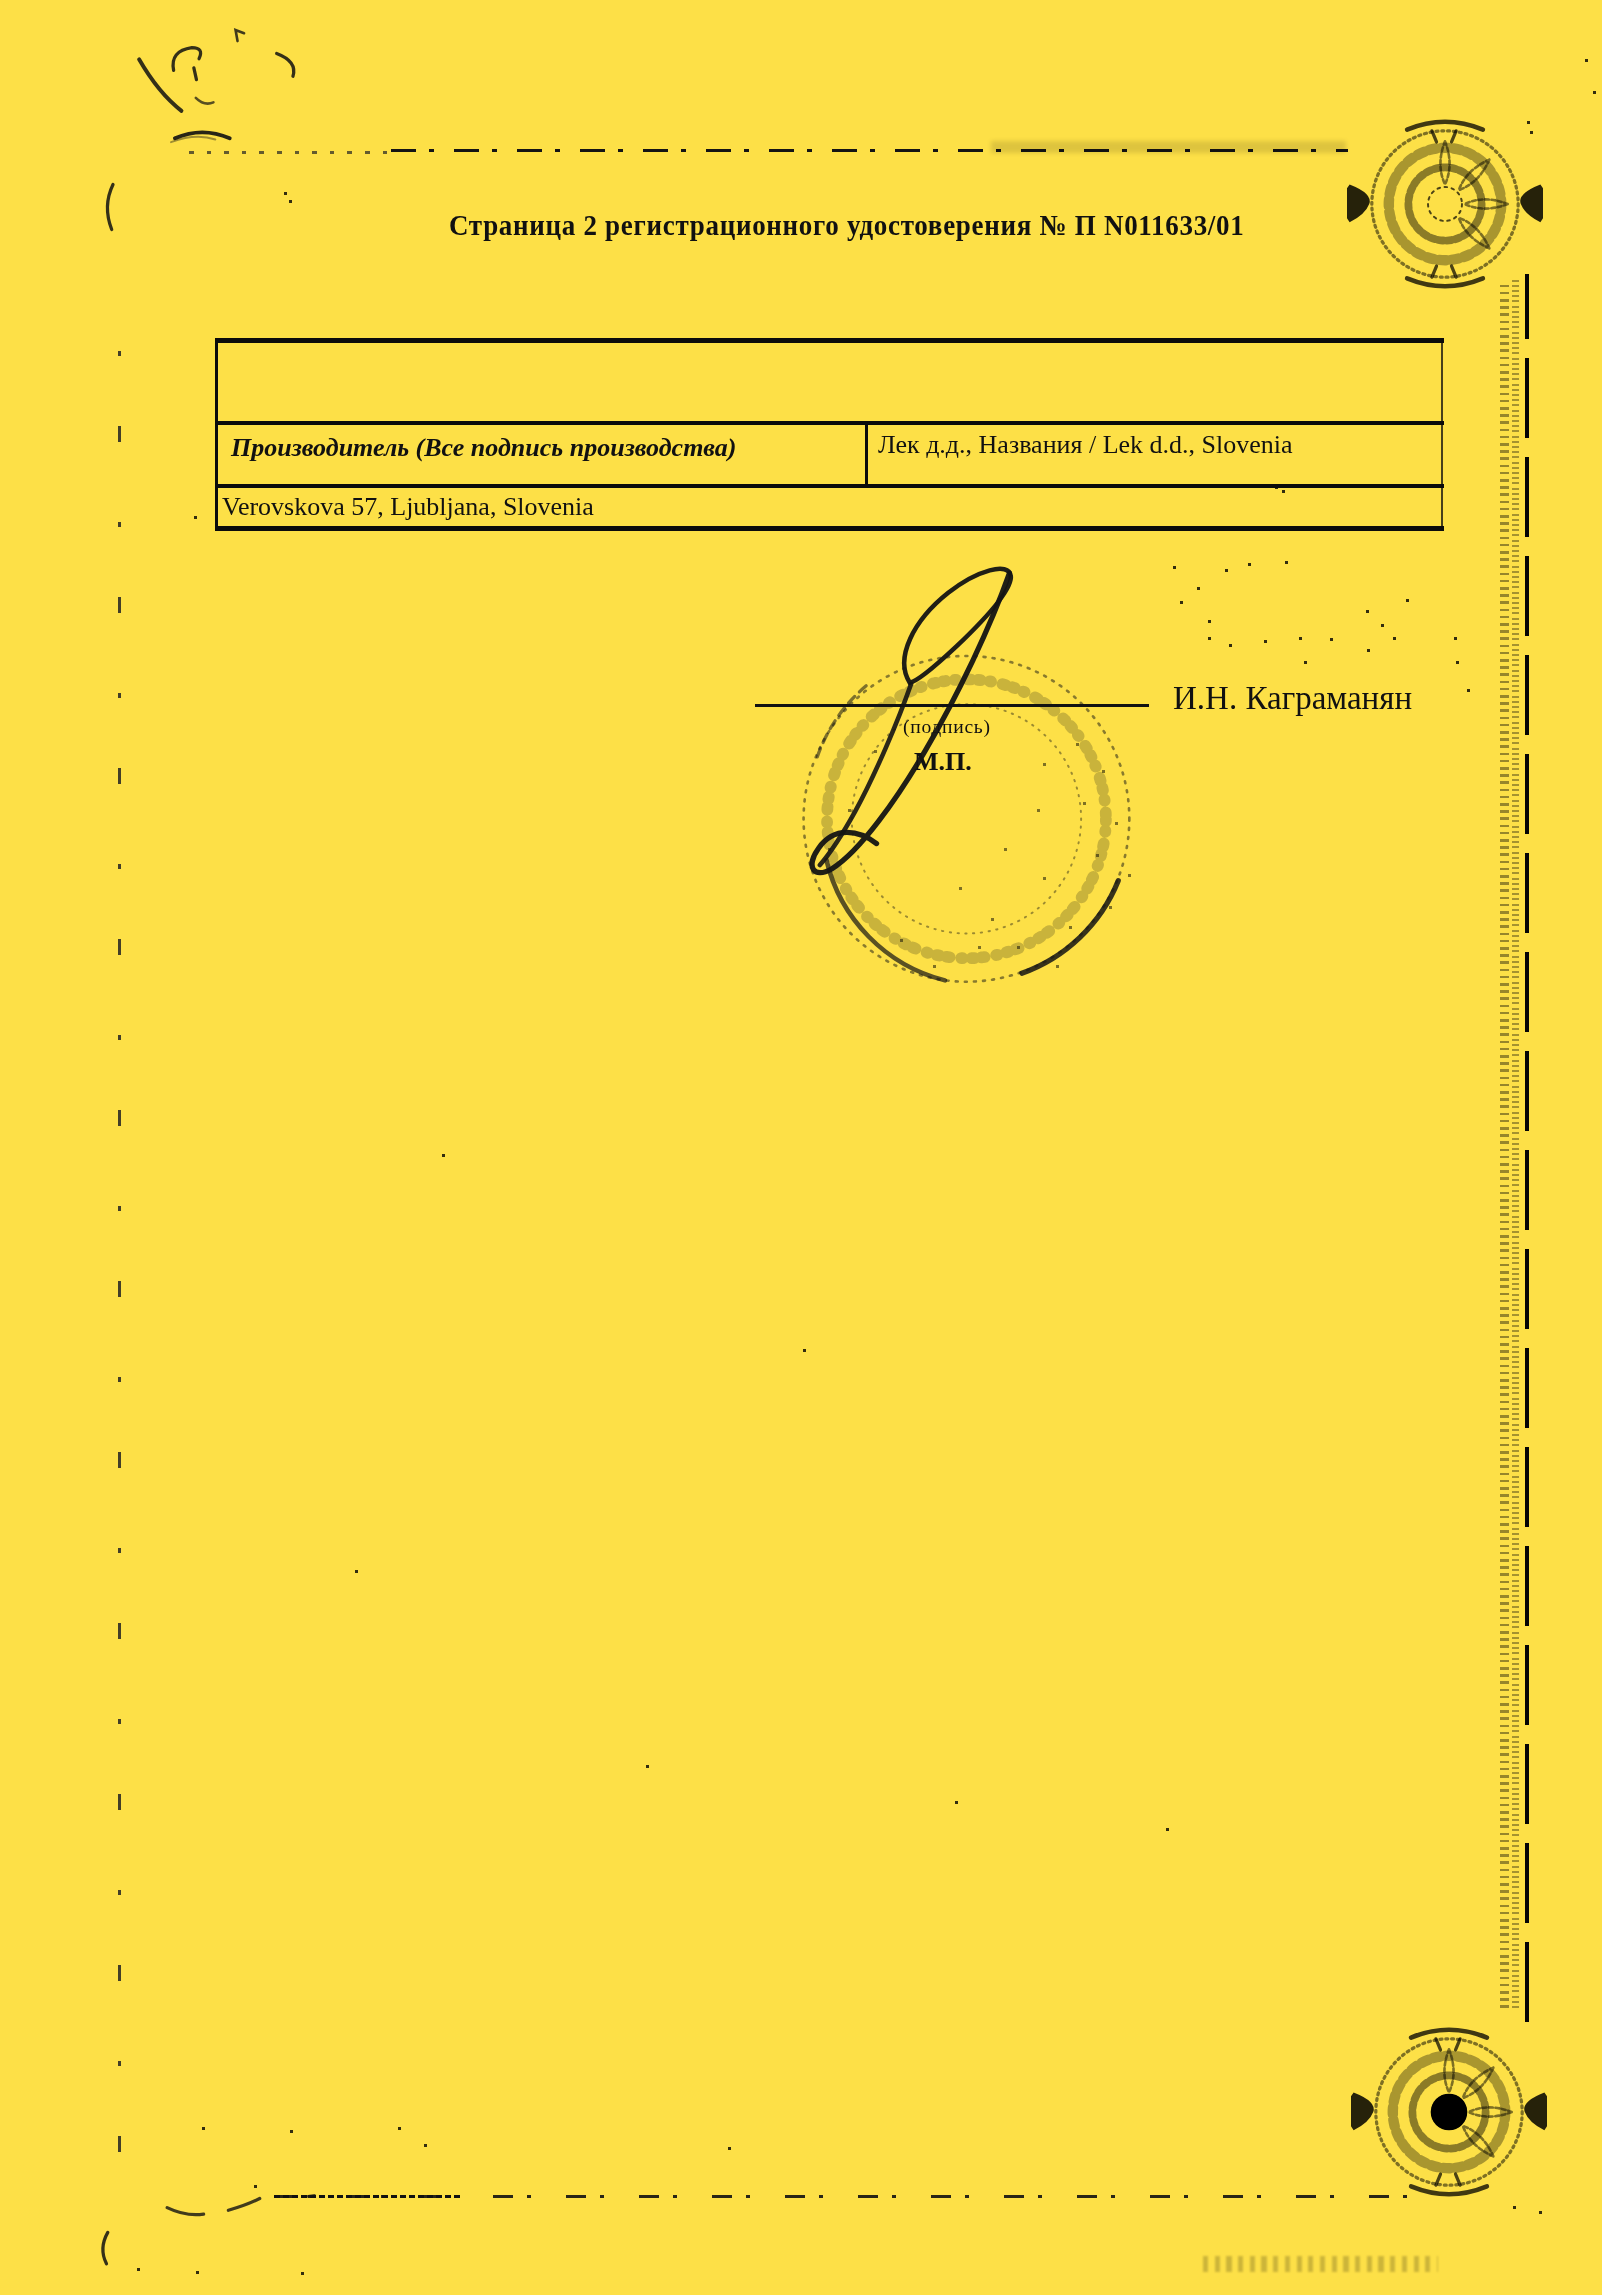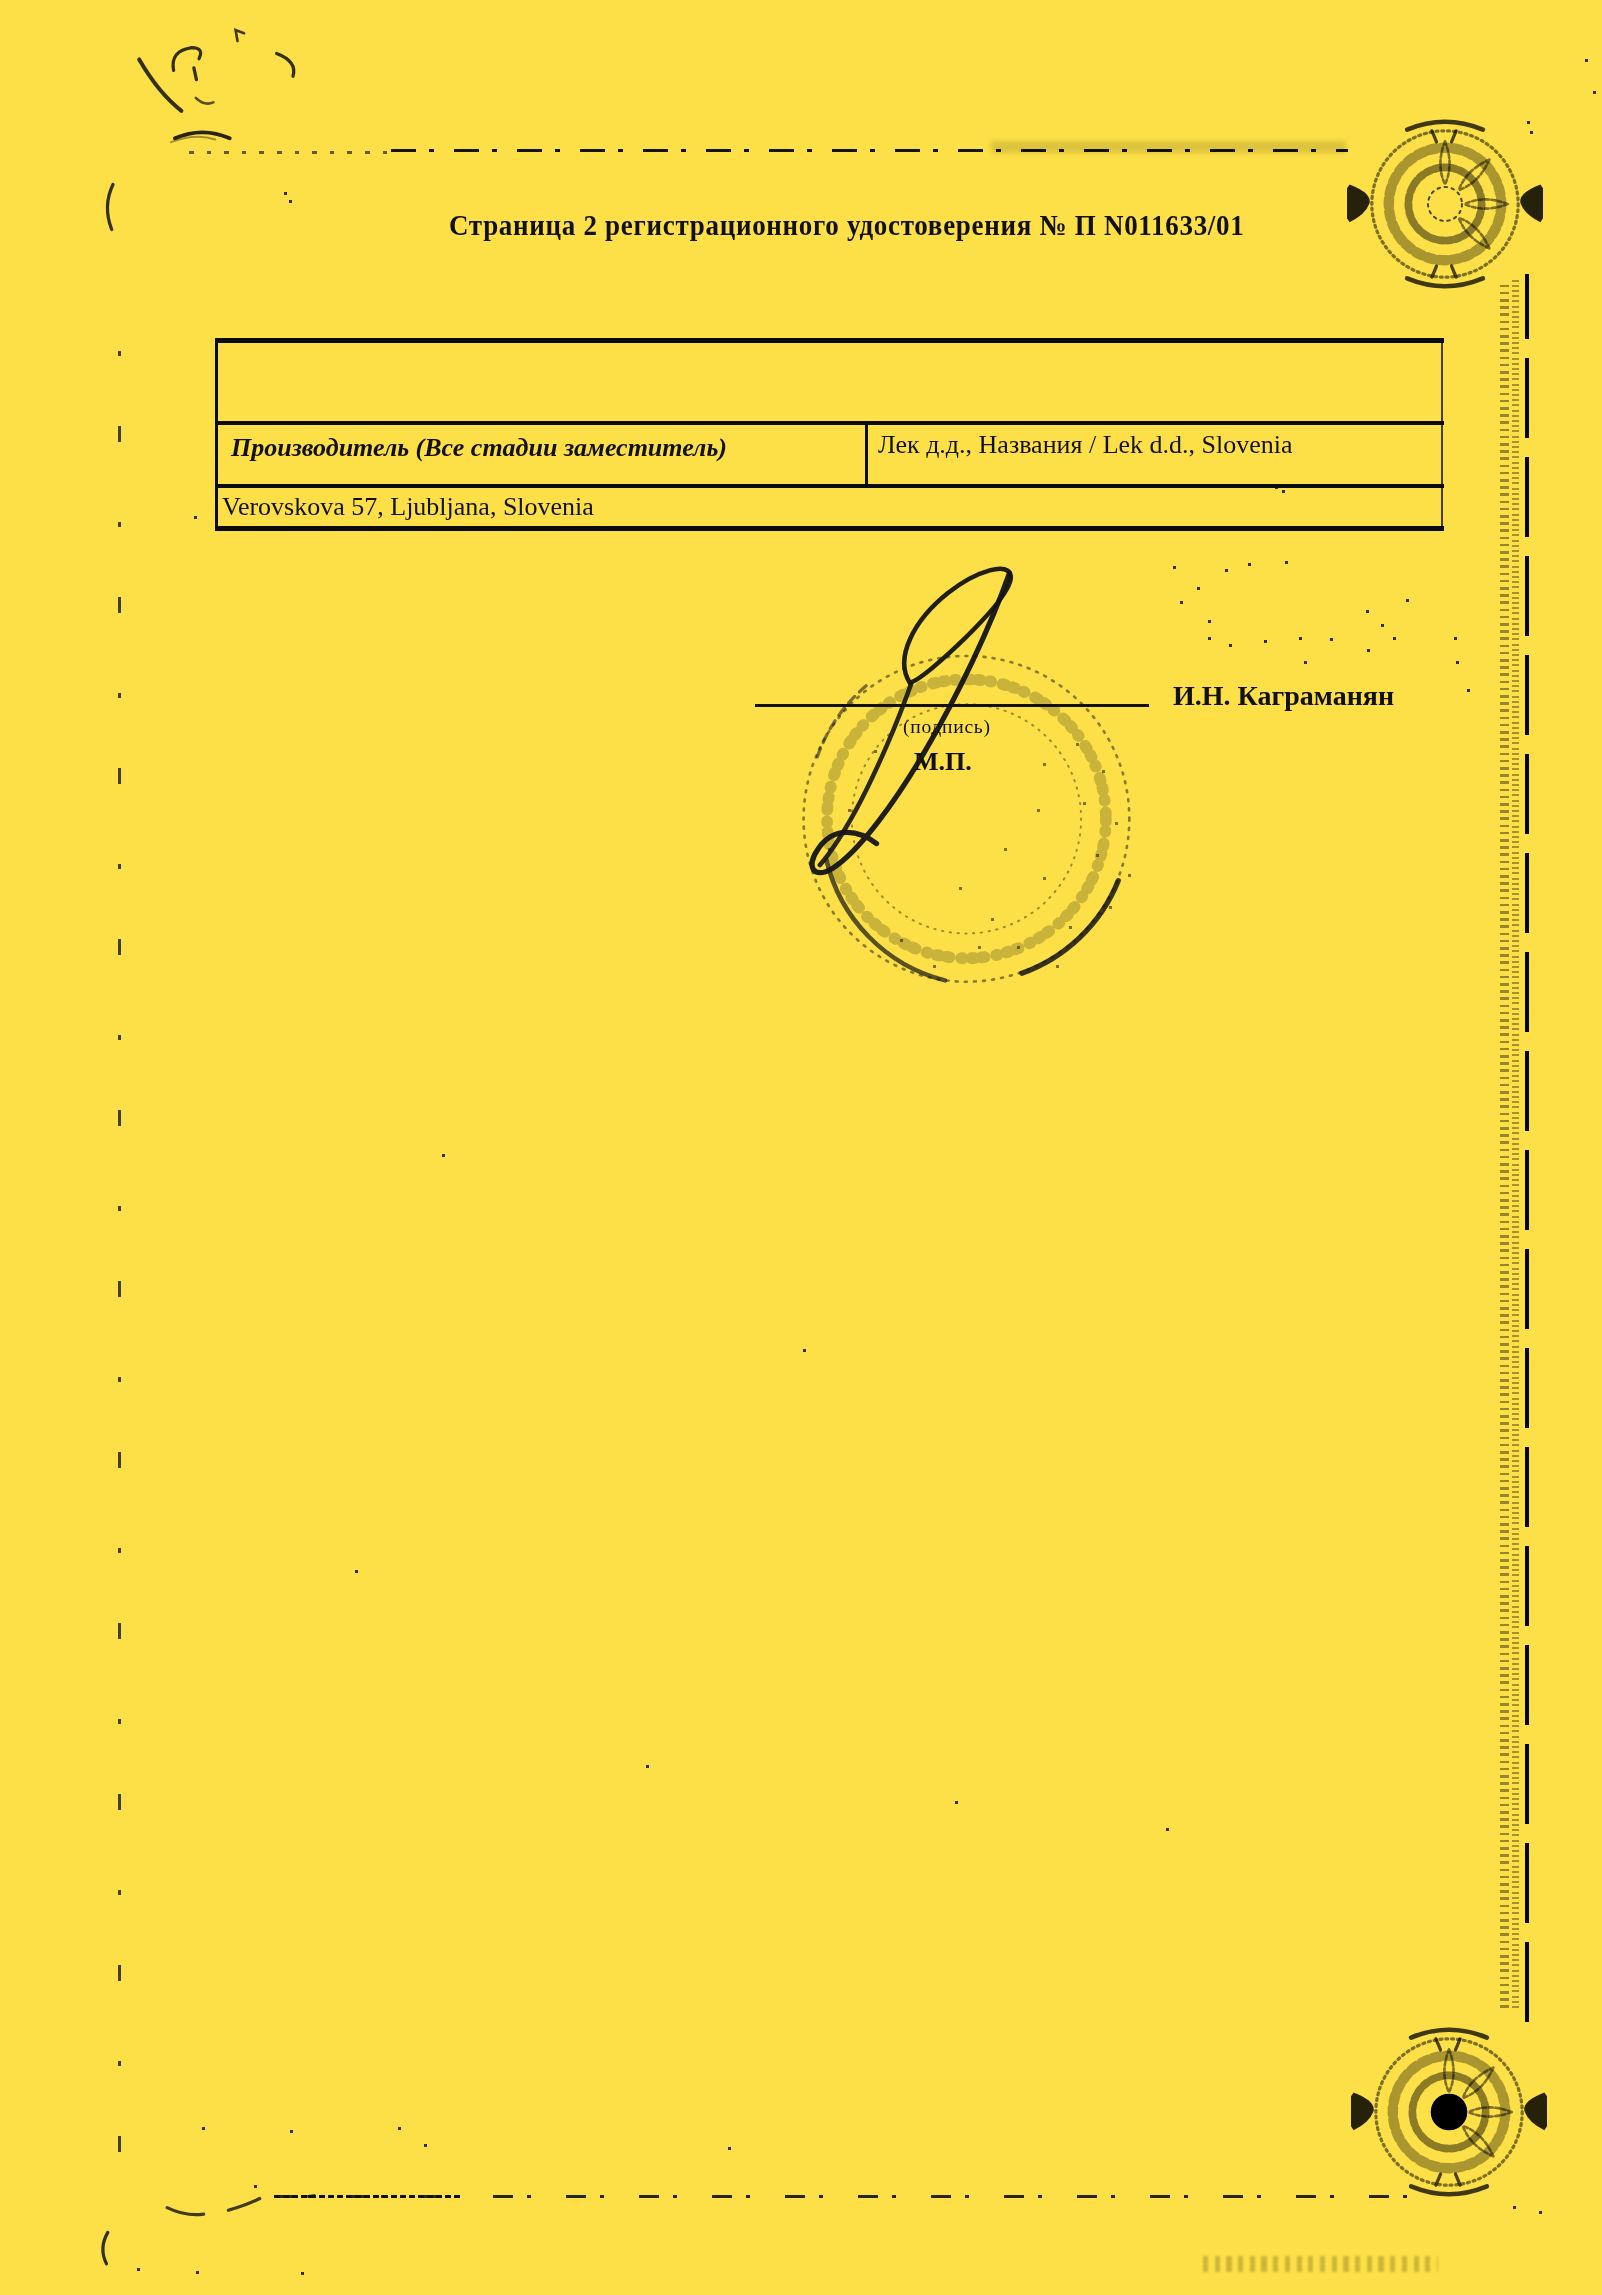--- a/index.html
+++ b/index.html
@@ -41,21 +41,21 @@
     left:222px;top:492px;
     font-size:26px;white-space:nowrap;
   }
   
   .sig-left{
     left:267px;top:681px;
     font-size:30px;font-weight:700;white-space:nowrap;
   }
   .sig-name{
     left:1173px;top:680px;
-    font-size:28px;font-weight:700;white-space:nowrap;
+    font-size:33px;font-weight:400;white-space:nowrap;
   }
   .sig-line{left:755px;top:704px;width:394px;height:3.3px;background:#121212;}
   .sig-caption{
     left:903px;top:716px;
     font-size:19.6px;letter-spacing:0.7px;white-space:nowrap;
   }
   .mp-caption{
     left:914px;top:747px;
     font-size:26px;font-weight:600;white-space:nowrap;
   }
@@ -167,21 +167,21 @@
   <div class="abs page-header">Страница 2 регистрационного удостоверения № П N011633/01</div>
 
   <div class="abs tline" style="left:215px;top:338px;width:1229px;height:4.6px;"></div>
   <div class="abs tline" style="left:215px;top:421px;width:1229px;height:3.9px;"></div>
   <div class="abs tline" style="left:215px;top:484px;width:1229px;height:3.9px;"></div>
   <div class="abs tline" style="left:215px;top:526px;width:1229px;height:4.6px;"></div>
   <div class="abs tline" style="left:215px;top:338px;width:3.3px;height:192px;"></div>
   <div class="abs tline" style="left:1441px;top:338px;width:2px;height:192px;opacity:.75;"></div>
   <div class="abs tline" style="left:865px;top:425px;width:2.6px;height:59px;"></div>
 
-  <div class="abs cell-r1c1">Производитель (Все стадии заместитель)</div>
+  <div class="abs cell-r1c1">Производитель (Все подпись производства)</div>
   <div class="abs cell-r1c2">Лек д.д., Названия / Lek d.d., Slovenia</div>
   <div class="abs cell-r2">Verovskova 57, Ljubljana, Slovenia</div>
 
   <div class="abs sig-line"></div>
   <div class="abs sig-name">И.Н. Каграманян</div>
   <div class="abs sig-caption">(подпись)</div>
   <div class="abs mp-caption">М.П.</div>
 
   <svg class="abs" style="left:743px;top:548px;" width="443" height="470" viewBox="1140 840 680 720">
     <g fill="none" stroke="#141414" stroke-linecap="round">

